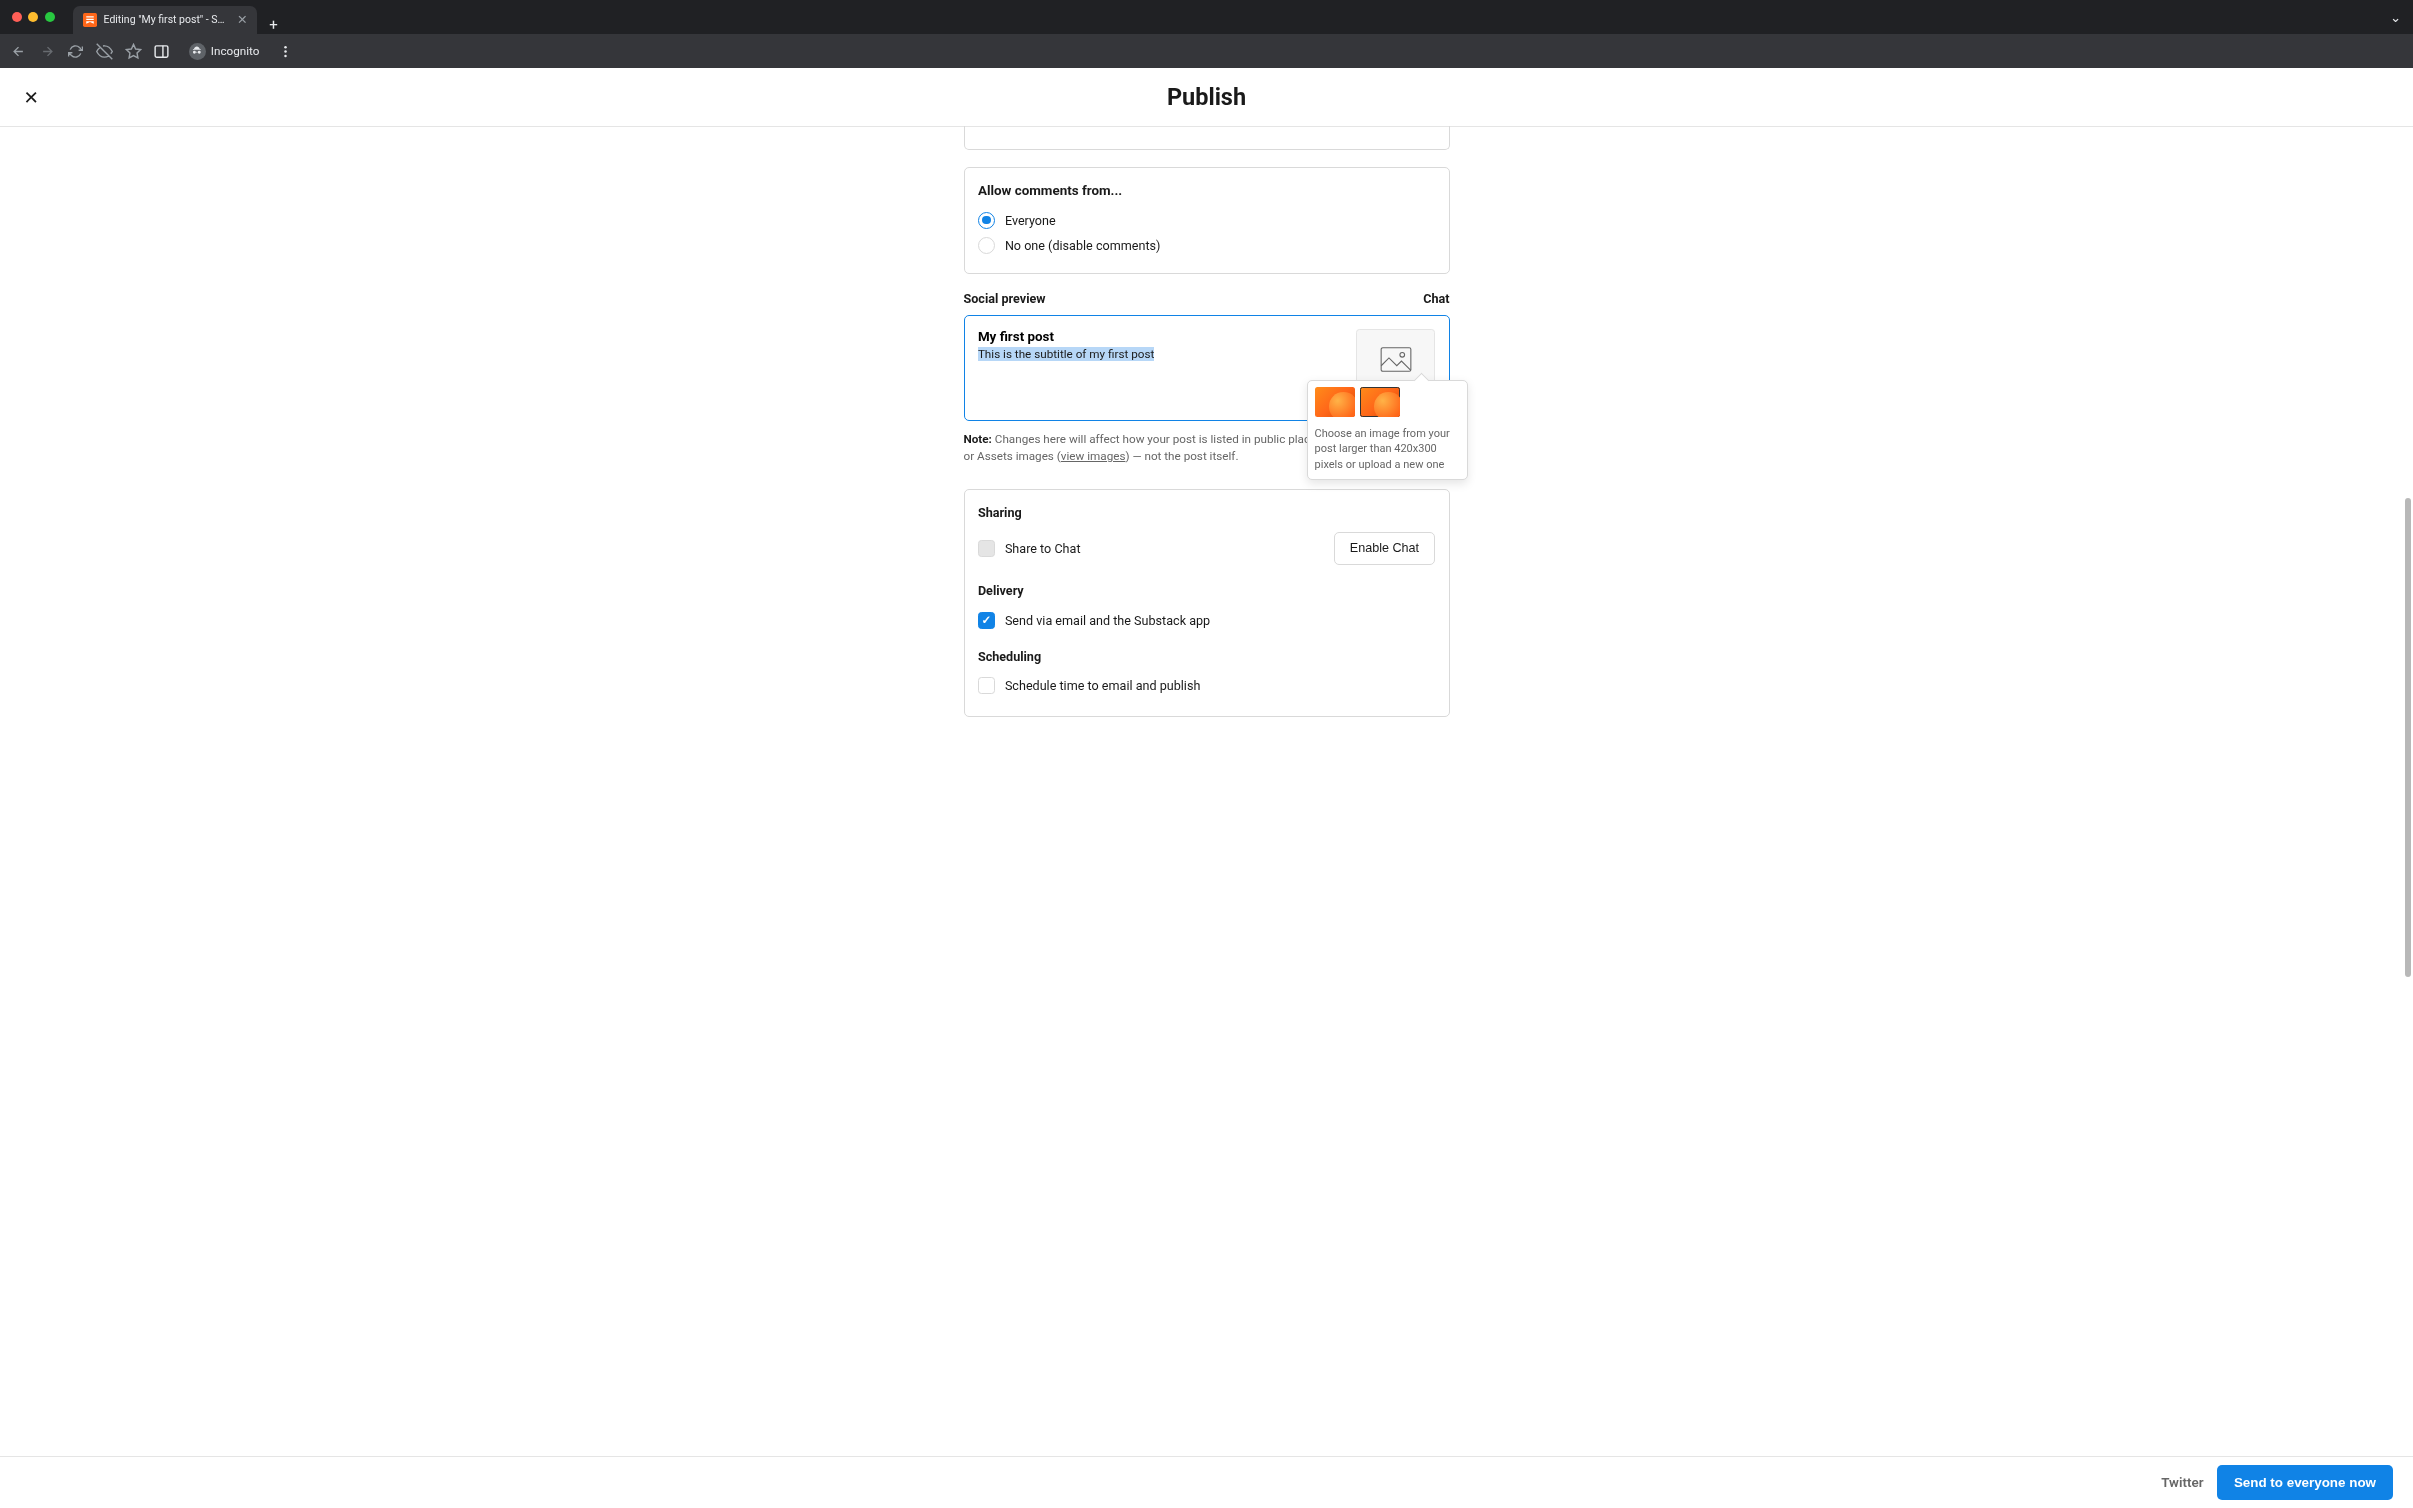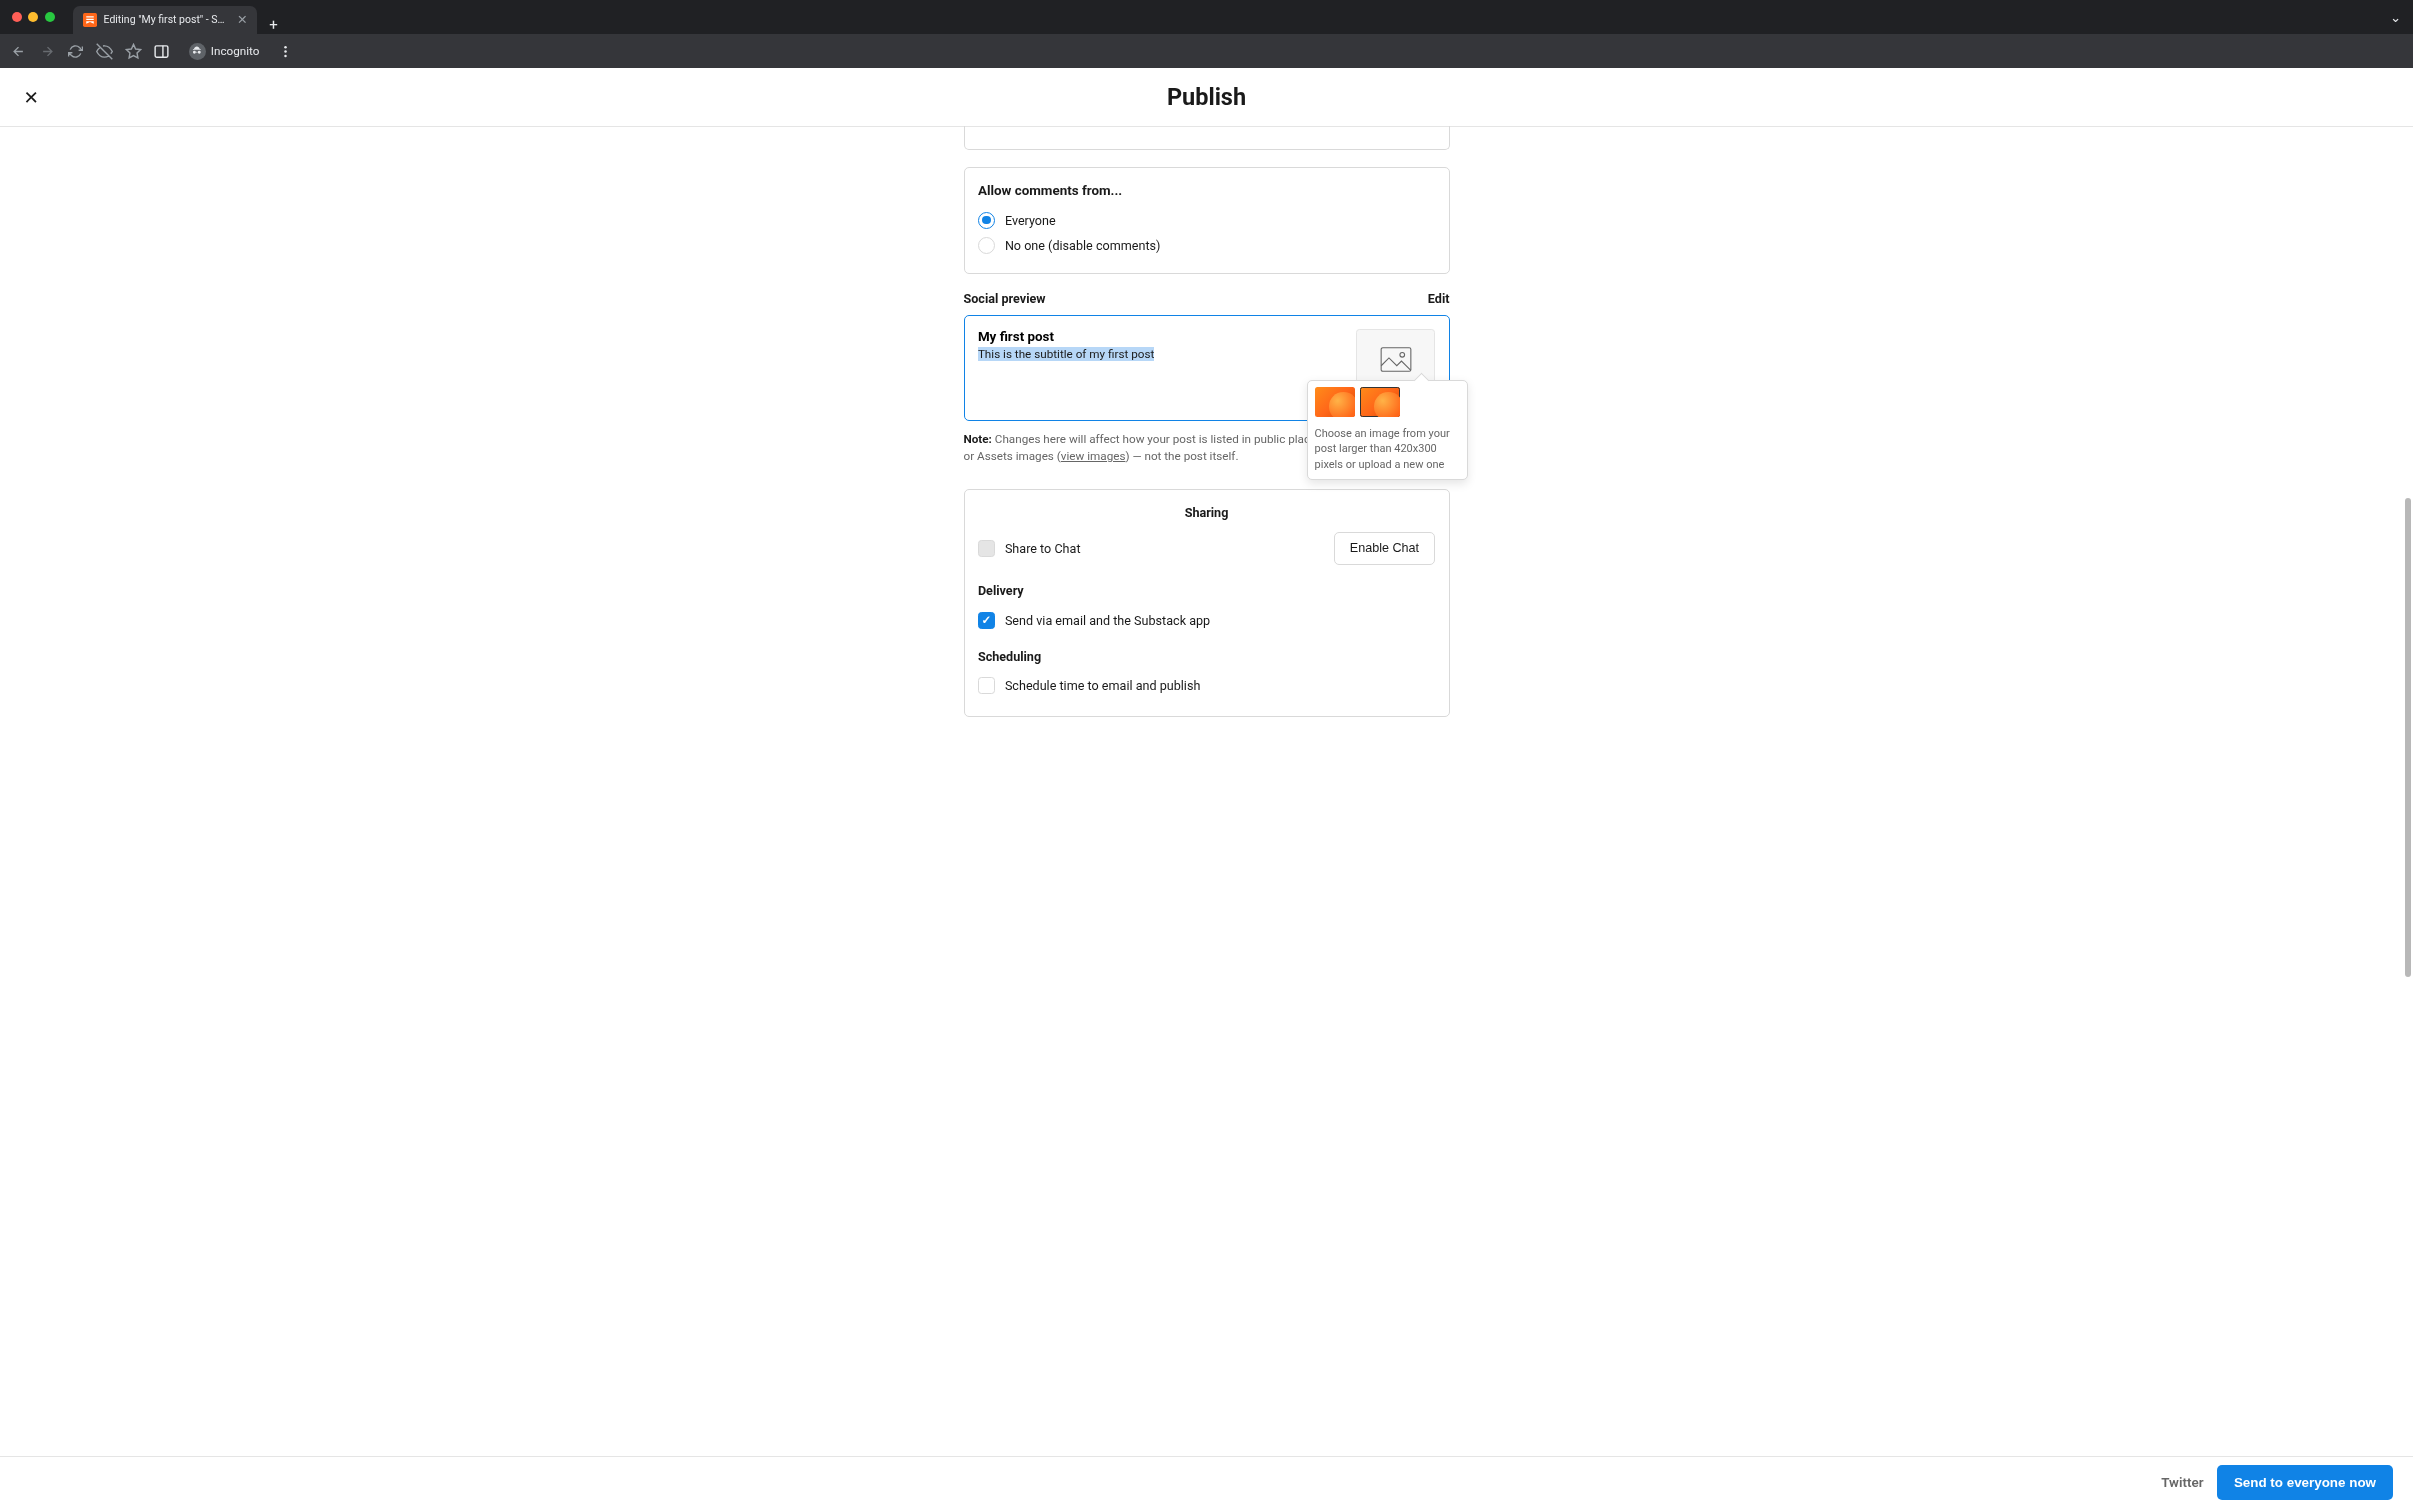--- a/index.html
+++ b/index.html
@@ -84,21 +84,21 @@
     .check-label { font-size: 12.6px; color: #1a1a1a; }
     
     .sharing-row { display: flex; align-items: center; justify-content: space-between; padding: 3.4px 0; }
     .sharing-left { display: flex; align-items: center; gap: 10px; }
     
     .btn { padding: 8.4px 15px; border-radius: 5px; font-size: 12.6px; font-weight: 600; cursor: pointer; border: none; display: inline-flex; align-items: center; gap: 6.7px; }
     .btn-twitter { background: #1da1f2; color: #fff; }
     .btn-outline { background: #fff; color: #1a1a1a; border: 0.8px solid #d9d9d9; font-weight: 500; }
     
     .subhead { font-size: 12.6px; font-weight: 700; color: #1a1a1a; margin-top: 15px; margin-bottom: 8.4px; }
-    .subhead:first-child { margin-top: 0; text-align: center; }
+    .subhead:first-child { margin-top: 0; }
     
     
     .footer-bar { position: absolute; bottom: 0; left: 0; right: 0; height: 52px; background: #fff; border-top: 0.8px solid #e5e5e5; display: flex; align-items: center; justify-content: flex-end; padding: 0 20px; gap: 13.4px; }
     .footer-cancel { font-size: 13.4px; font-weight: 600; color: #666; cursor: pointer; }
     .btn-primary { background: #1083e6; color: #fff; padding: 10px 17px; font-size: 13.4px; }
     
     
     .scrollbar-track { position: absolute; right: 1.7px; top: 126px; bottom: 52px; width: 6.7px; }
     .scrollbar-thumb { position: absolute; width: 6.7px; background: rgba(0,0,0,0.28); border-radius: 3.4px; right: 0; }
     
@@ -188,21 +188,21 @@
         <span class="radio-label">Everyone</span>
       </div>
       <div class="radio-row">
         <div class="radio"></div>
         <span class="radio-label">No one (disable comments)</span>
       </div>
     </div>
 
     <div class="section-label-row">
       <div class="section-label">Social preview</div>
-      <div class="edit-link">Edit</div>
+      <div class="edit-link">Chat</div>
     </div>
 
     <div class="preview-wrapper">
       <div class="preview-card">
         <div class="preview-text">
           <div class="preview-title">My first post</div>
           <div class="preview-subtitle"><span class="hl">This is the subtitle of my first post</span></div>
         </div>
         <div class="preview-img-placeholder">
           <svg viewBox="0 0 40 32">

